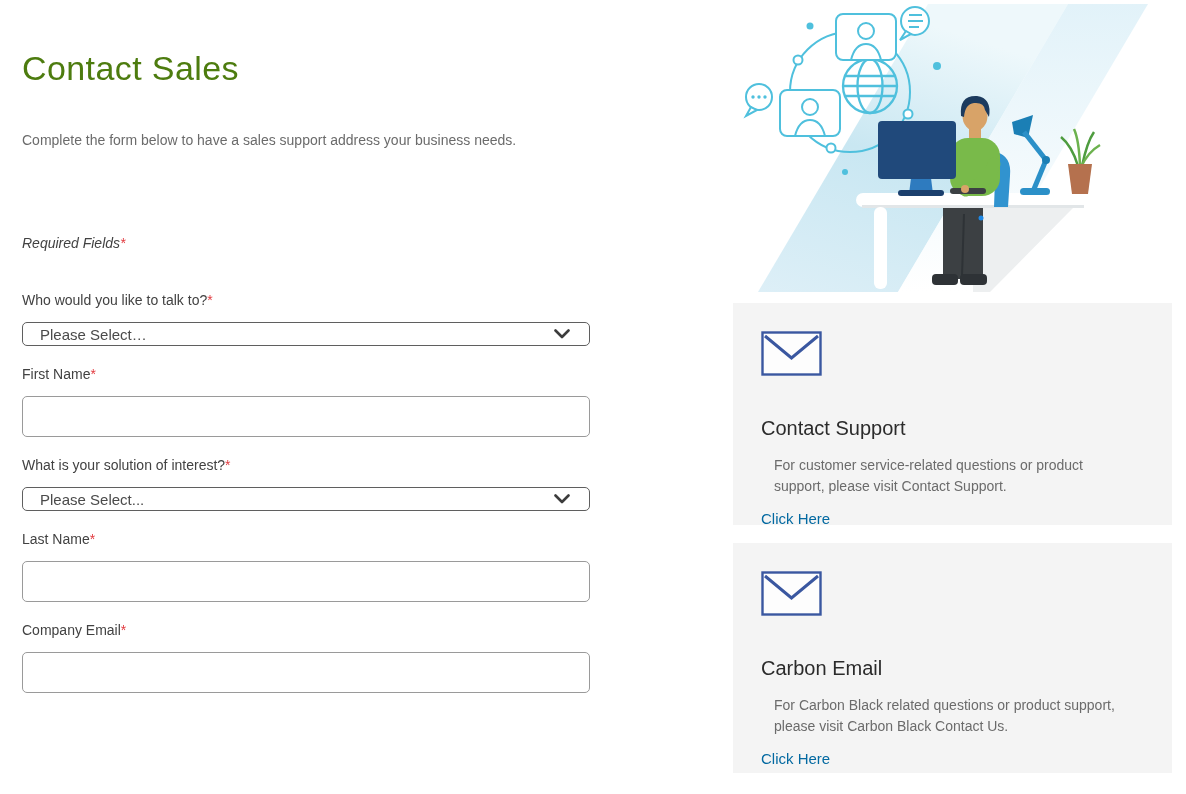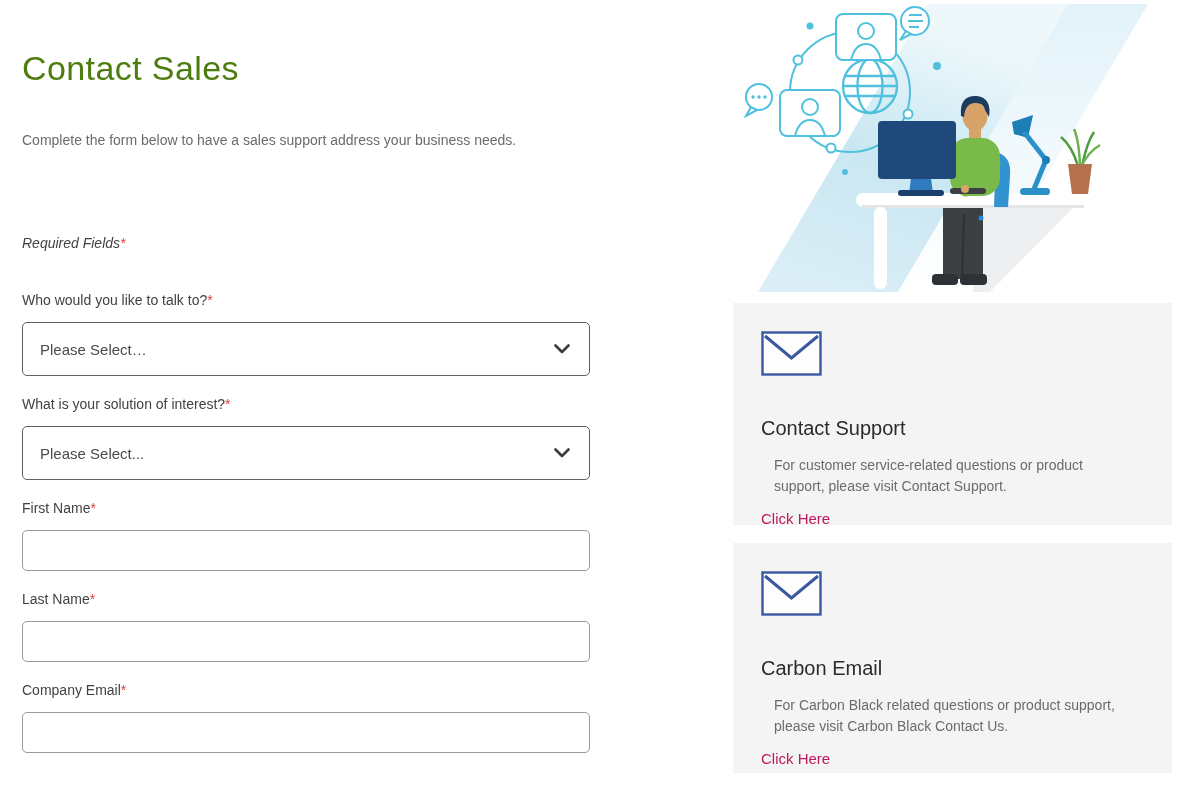--- a/index.html
+++ b/index.html
@@ -12,42 +12,42 @@
   .left-col{position:absolute;left:22px;top:0;width:568px;}
   .page-title{margin:48px 0 0;font-size:34px;line-height:40px;font-weight:400;
     color:#4d7c0f;letter-spacing:.4px;}
   .page-subtitle{margin:42px 0 0;font-size:14px;line-height:20px;color:#6b6b6b;}
   .required-note{margin:85px 0 0;font-size:14px;line-height:17px;color:#424242;font-style:italic;}
   .req{color:#e23a3f;}
   .field{margin-top:20px;}
   .field.first{margin-top:40px;}
   .field label{display:block;font-size:14px;line-height:17px;color:#424242;}
   .selectbox{
-    margin-top:13px;height:54px;box-sizing:border-box;background:#fff;
+    margin-top:13px;height:24px;box-sizing:border-box;background:#fff;
     border:1px solid #5f5f5f;border-radius:5px;display:flex;align-items:center;
     justify-content:space-between;padding:0 19px 0 17px;cursor:pointer;
   }
   .select-value{font-size:15px;color:#4a4a4a;}
   .chev{flex:0 0 auto;}
   .textinput{
     margin-top:13px;display:block;width:100%;height:41px;box-sizing:border-box;
     border:1px solid #9a9a9a;border-radius:5px;background:#fff;padding:0 12px;
     font-size:15px;color:#333;outline:none;font-family:inherit;
   }
   
   .right-col{position:absolute;left:733px;top:0;width:439px;}
   .illus{position:absolute;left:-5px;top:4px;}
   .card{
     background:#f4f4f4;box-sizing:border-box;padding:28px 28px 0;
   }
   .card.support{margin-top:303px;height:222px;}
   .card.carbon{margin-top:18px;height:230px;}
   .card h2{margin:36px 0 0;font-size:20px;line-height:24px;font-weight:400;color:#2b2b2b;}
   .card p{margin:15px 13px 0;font-size:14px;line-height:21px;color:#6b6b6b;}
-  .card a{display:inline-block;margin-top:13px;font-size:15px;color:#be185d;
+  .card a{display:inline-block;margin-top:13px;font-size:15px;color:#0369a1;
     text-decoration:none;cursor:pointer;}
 </style>
 </head>
 <body>
 
 <main>
 
   <section class="left-col">
     <h1 class="page-title">Contact Sales</h1>
     <p class="page-subtitle">Complete the form below to have a sales support address your business needs.</p>
@@ -58,32 +58,32 @@
       <label><span>Who would you like to talk to?</span><span class="req">*</span></label>
       <div class="selectbox" role="combobox" aria-expanded="false">
         <span class="select-value">Please Select…</span>
         <svg class="chev" width="16" height="10" viewBox="0 0 16 10">
           <path d="M1.5,1.5 L8,8 L14.5,1.5" fill="none" stroke="#3c3c3c" stroke-width="2.6" stroke-linecap="round" stroke-linejoin="round"></path>
         </svg>
       </div>
     </div>
 
     <div class="field">
+      <label><span>First Name</span><span class="req">*</span></label>
+      <input class="textinput" type="text" style="">
+    </div>
+
+    <div class="field">
       <label><span>What is your solution of interest?</span><span class="req">*</span></label>
       <div class="selectbox" role="combobox" aria-expanded="false">
         <span class="select-value">Please Select...</span>
         <svg class="chev" width="16" height="10" viewBox="0 0 16 10">
           <path d="M1.5,1.5 L8,8 L14.5,1.5" fill="none" stroke="#3c3c3c" stroke-width="2.6" stroke-linecap="round" stroke-linejoin="round"></path>
         </svg>
       </div>
-    </div>
-
-    <div class="field">
-      <label><span>First Name</span><span class="req">*</span></label>
-      <input class="textinput" type="text" style="">
     </div>
 
     <div class="field">
       <label><span>Last Name</span><span class="req">*</span></label>
       <input class="textinput" type="text" style="">
     </div>
 
     <div class="field">
       <label><span>Company Email</span><span class="req">*</span></label>
       <input class="textinput" type="text" style="">

